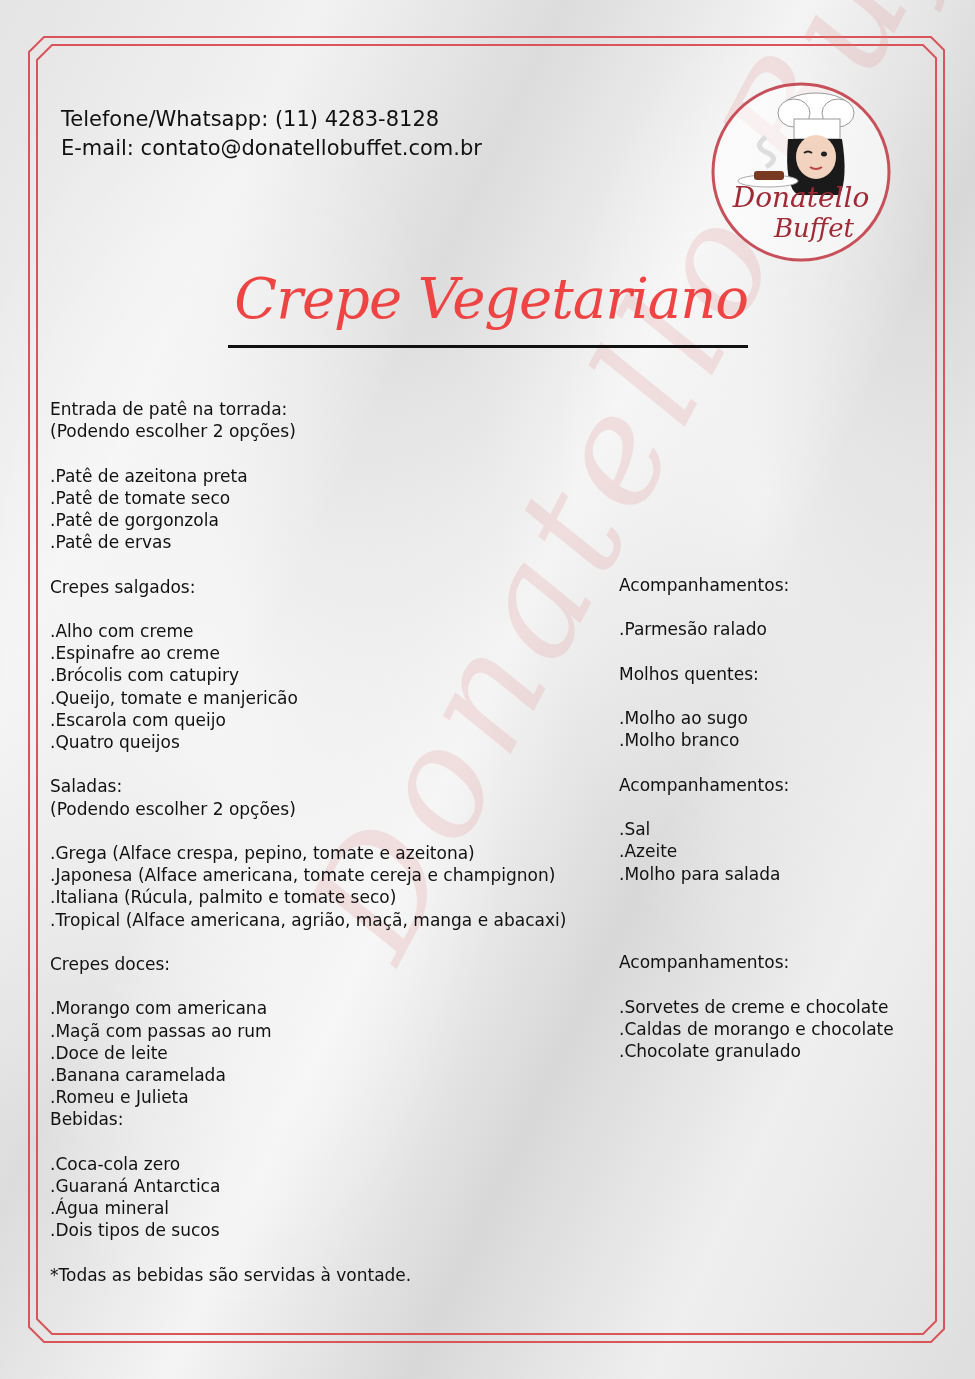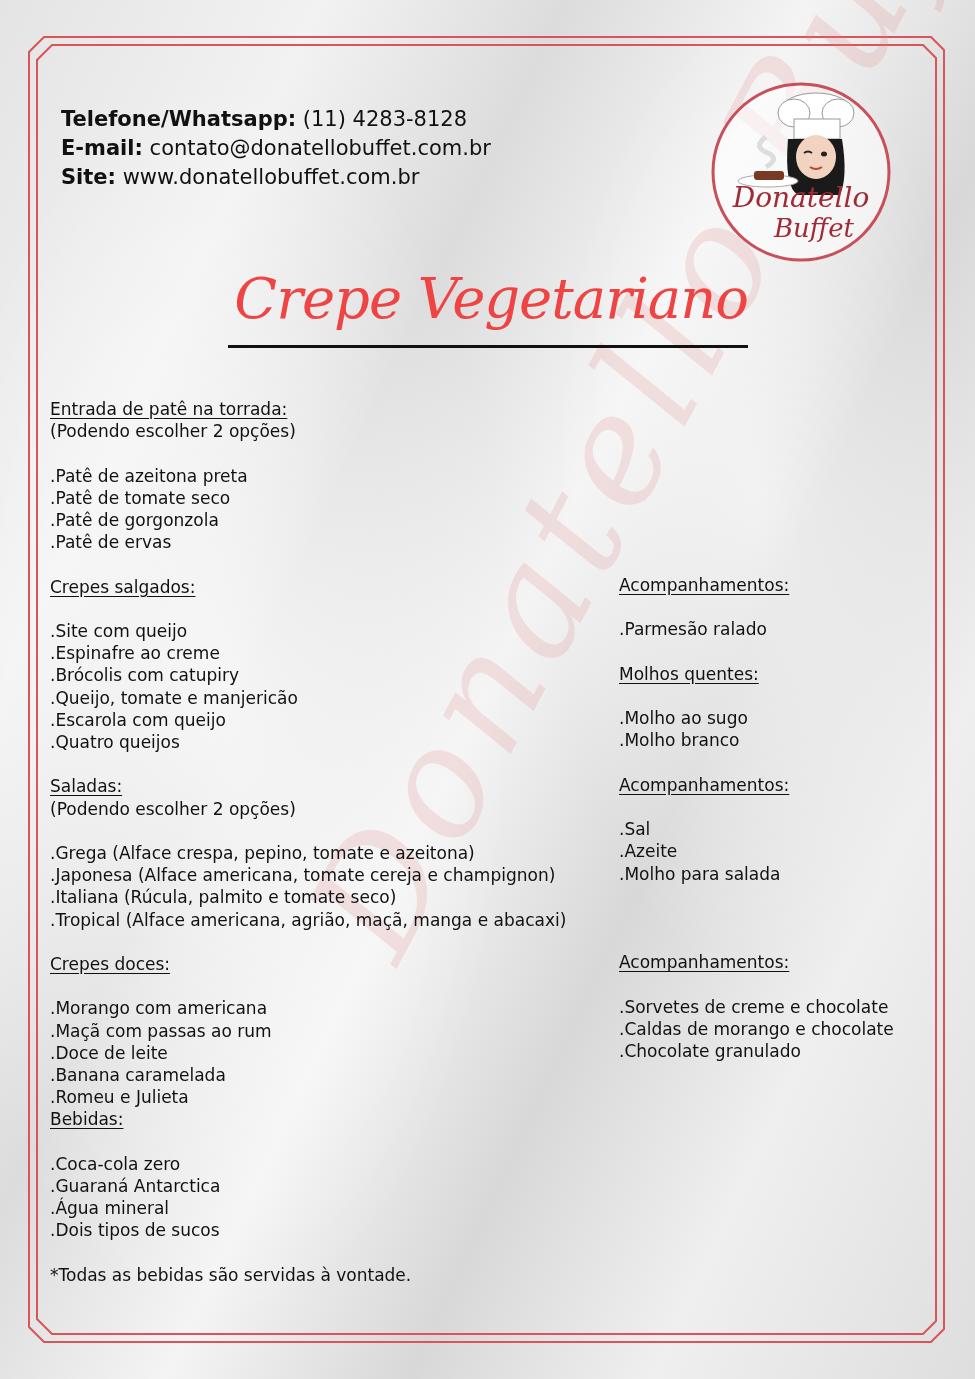--- a/index.html
+++ b/index.html
@@ -13,54 +13,51 @@
   }
   .frame-svg { position: absolute; left: 0; top: 0; pointer-events: none; }
   .watermark {
     position: absolute; left: 150px; top: 520px; width: 760px;
     font-family: "DejaVu Serif", serif; font-style: italic;
     font-size: 150px; color: rgba(220,120,130,0.18);
     transform: rotate(-62deg); transform-origin: center;
     white-space: nowrap; letter-spacing: 10px;
   }
   .contact { position: absolute; left: 61px; top: 105px; font-size: 21px; line-height: 29px; }
-  .contact .lbl { font-weight: bold; }
+  .contact .lbl { font-weight: normal; }
   .logo { position: absolute; left: 706px; top: 77px; width: 190px; height: 190px; }
   .title {
     position: absolute; left: 228px; top: 266px; width: 520px; text-align: right;
     font-family: "DejaVu Serif", serif; font-style: italic; font-size: 56px;
     letter-spacing: -1px; color: #ef4444;
   }
   .title-rule { position: absolute; left: 228px; top: 345px; width: 520px; height: 3px; background: #111; }
   .col { position: absolute; font-size: 17px; line-height: 22.2px; color: #111; }
   .col-left { left: 50px; top: 398px; width: 560px; }
   .col-right { left: 619px; top: 574px; width: 320px; }
-  .heading { text-decoration: underline; text-underline-offset: 3px; }
+  .heading { text-underline-offset: 3px; }
   .blank { height: 22.2px; }
   .item { white-space: nowrap; }
 </style>
 </head>
 <body>
 
 <svg class="frame-svg" width="975" height="1379" viewBox="0 0 975 1379">
   <path d="M44 37 L931 37 L944 50 L944 1329 L931 1342 L44 1342 L29 1327 L29 52 Z" fill="none" stroke="#d9555a" stroke-width="2"></path>
   <path d="M52 45 L923 45 L936 58 L936 1321 L923 1334 L52 1334 L37 1319 L37 60 Z" fill="none" stroke="#d9555a" stroke-width="2"></path>
 </svg>
 
 <div class="watermark">Donatello Buffet</div>
 
 <div class="contact">
   <div>
     <span class="lbl">Telefone/Whatsapp:</span><span> (11) 4283-8128</span>
   </div>
   <div>
     <span class="lbl">E-mail:</span><span> contato@donatellobuffet.com.br</span>
-  </div>
-  <div>
-    <span class="lbl">Site:</span><span> www.donatellobuffet.com.br</span>
   </div>
 </div>
 
 <svg class="logo" viewBox="0 0 190 190">
   <circle cx="95" cy="95" r="88" fill="rgba(255,255,255,0.55)" stroke="#c8505a" stroke-width="3"></circle>
   <g>
     <ellipse cx="110" cy="34" rx="36" ry="18" fill="#fff" stroke="#999" stroke-width="1"></ellipse>
     <ellipse cx="88" cy="36" rx="16" ry="14" fill="#fff" stroke="#999" stroke-width="1"></ellipse>
     <ellipse cx="132" cy="36" rx="16" ry="14" fill="#fff" stroke="#999" stroke-width="1"></ellipse>
     <rect x="88" y="42" width="46" height="20" fill="#fff" stroke="#999" stroke-width="1"></rect>
@@ -89,21 +86,21 @@
   <div>(Podendo escolher 2 opções)</div>
   <div class="blank"></div>
   <div class="item">.Patê de azeitona preta</div>
   <div class="item">.Patê de tomate seco</div>
   <div class="item">.Patê de gorgonzola</div>
   <div class="item">.Patê de ervas</div>
   <div class="blank"></div>
 
   <div class="heading">Crepes salgados:</div>
   <div class="blank"></div>
-  <div class="item">.Site com queijo</div>
+  <div class="item">.Alho com creme</div>
   <div class="item">.Espinafre ao creme</div>
   <div class="item">.Brócolis com catupiry</div>
   <div class="item">.Queijo, tomate e manjericão</div>
   <div class="item">.Escarola com queijo</div>
   <div class="item">.Quatro queijos</div>
   <div class="blank"></div>
 
   <div class="heading">Saladas:</div>
   <div>(Podendo escolher 2 opções)</div>
   <div class="blank"></div>

